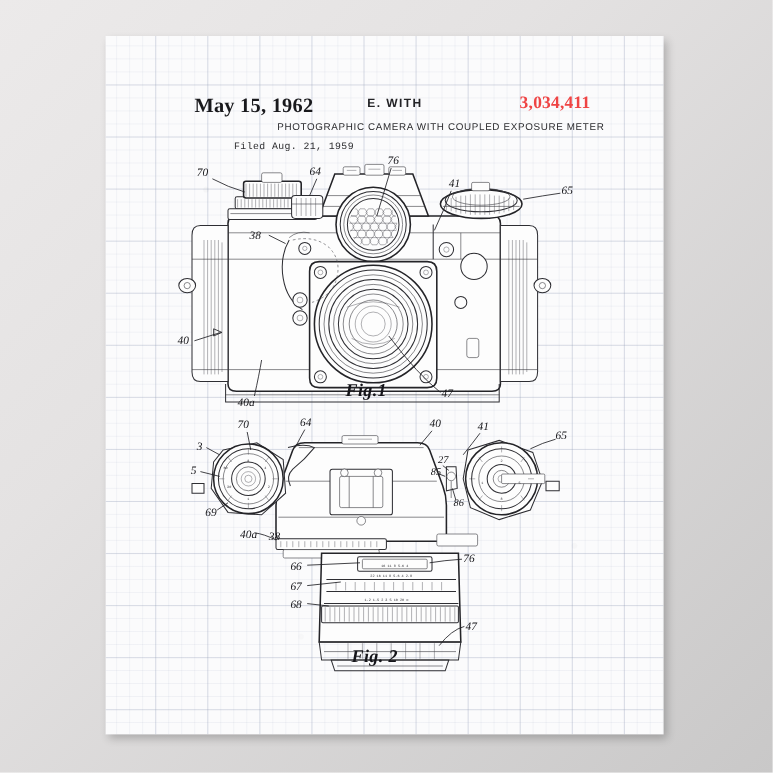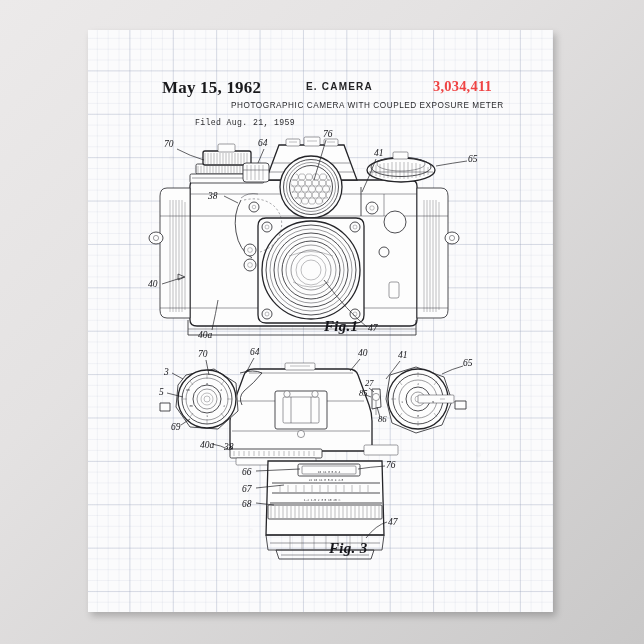--- a/index.html
+++ b/index.html
@@ -123,21 +123,20 @@
   #fig2-wrap { left: 62px;  top: 315px; width: 350px; height: 230px; }
 
   .fig-caption {
     position: absolute;
     font-family: "Liberation Serif", serif;
     font-style: italic;
     font-weight: bold;
     font-size: 15px;
     color: #15151a;
     letter-spacing: 0.3px;
-    margin-left: 36px;
   }
   #fig1-caption { left: 200px; top: 288px; }
   #fig2-caption { left: 205px; top: 510px; }
 
   svg { display: block; overflow: visible; }
   .ln  { fill: none; stroke: #2e2e33; stroke-width: 0.85; }
   .ln-t{ fill: none; stroke: #3a3a40; stroke-width: 0.5; }
   .ln-h{ fill: none; stroke: #46464c; stroke-width: 0.35; }
   .ln-b{ fill: none; stroke: #242428; stroke-width: 1.3; }
   .ln-d{ fill: none; stroke: #4a4a50; stroke-width: 0.5; stroke-dasharray: 2.2 2.2; }
@@ -166,21 +165,21 @@
 
 <div id="poster-scene">
 
   <div id="paper">
 
     <div id="grid-layer"></div>
     <div id="paper-texture"></div>
 
     <div id="header">
       <div class="hdr-row" id="hdr-date">May 15, 1962</div>
-      <div class="hdr-row" id="hdr-inventor">E. CAMERA</div>
+      <div class="hdr-row" id="hdr-inventor">E. WITH</div>
       <div class="hdr-row" id="hdr-patno">3,034,411</div>
       <div class="hdr-row" id="hdr-subtitle">PHOTOGRAPHIC CAMERA WITH COUPLED EXPOSURE METER</div>
       <div class="hdr-row" id="hdr-filed">Filed Aug. 21, 1959</div>
     </div>
 
     <div class="fig-wrap" id="fig1-wrap">
       <svg width="350" height="215" viewBox="0 0 350 215">
 
         <g>
           <path class="ln-b fillw" d="M42 56 L42 190 Q42 196 49 196 L262 196 Q269 196 269 190 L269 56 Q269 50 262 50 L49 50 Q42 50 42 56 Z"></path>
@@ -667,16 +666,16 @@
           <text class="refnum" x="92" y="147">67</text>
           <path class="leader" d="M106 143 L134 140"></path>
           <text class="refnum" x="92" y="162">68</text>
           <path class="leader" d="M106 158 L124 160"></path>
           <text class="refnum" x="238" y="180">47</text>
           <path class="leader" d="M237 177 Q226 180 216 193"></path>
         </g>
       </svg>
     </div>
 
-    <div class="fig-caption" id="fig2-caption">Fig. 3</div>
+    <div class="fig-caption" id="fig2-caption">Fig. 2</div>
 
   </div>
 </div>
 
 </body></html>

